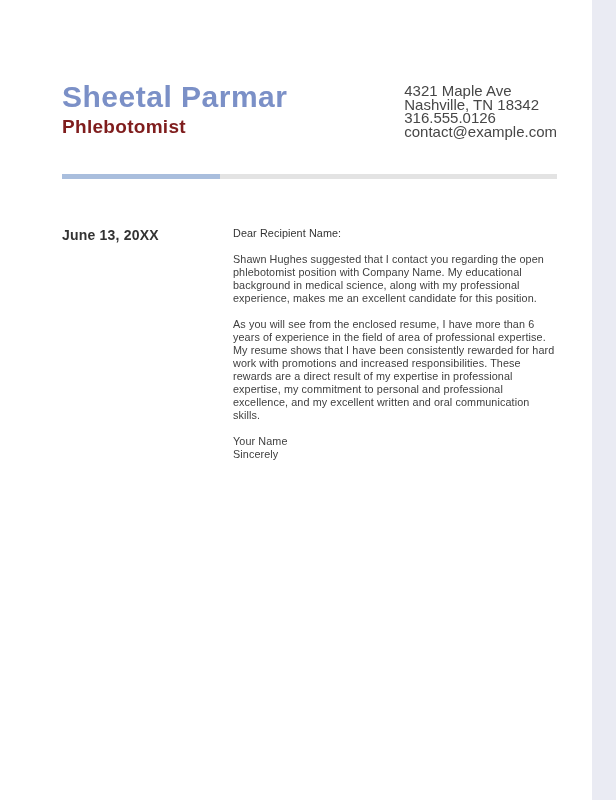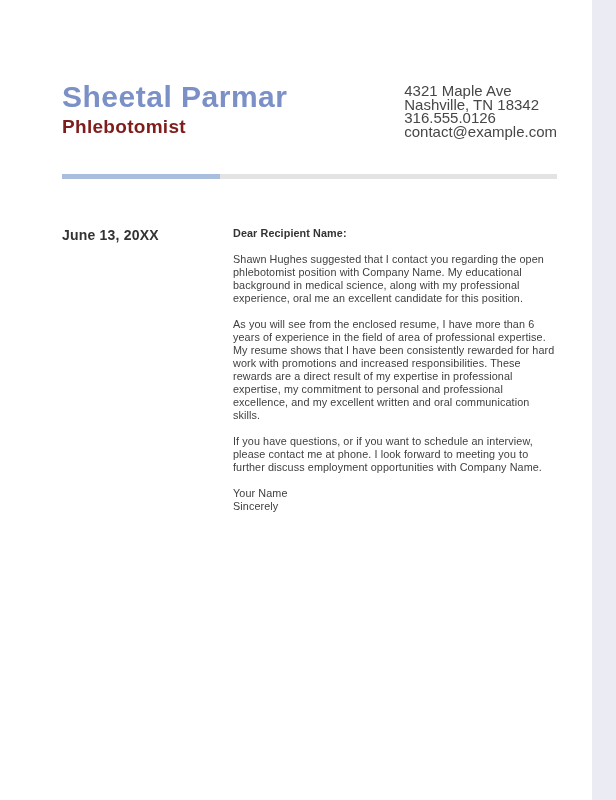--- a/index.html
+++ b/index.html
@@ -81,21 +81,21 @@
   }
   .body-col {
     width: 324px;
     flex: 0 0 324px;
     font-size: 10.8px;
     line-height: 13px;
     color: #404040;
     letter-spacing: 0.1px;
   }
   .body-col p { margin: 0 0 13px 0; }
-  .salutation { font-weight: bold; color: #333333; }
+  .salutation { font-weight: normal; color: #333333; }
   .closing { margin-bottom: 13px; }
   .signature, .enclosure { margin: 0 !important; }
 </style>
 </head>
 <body>
 
 <div class="canvas">
   <div class="content">
 
     <header class="header">
@@ -115,23 +115,22 @@
       <span class="divider-accent"></span>
       <span class="divider-rest"></span>
     </div>
 
     <main class="letter">
       <div class="date-col">
         <div>June 13, 20XX</div>
       </div>
       <div class="body-col">
         <p class="salutation">Dear Recipient Name:</p>
-        <p>Shawn Hughes suggested that I contact you regarding the open phlebotomist position with Company Name. My educational background in medical science, along with my professional experience, oral me an excellent candidate for this position.</p>
+        <p>Shawn Hughes suggested that I contact you regarding the open phlebotomist position with Company Name. My educational background in medical science, along with my professional experience, makes me an excellent candidate for this position.</p>
         <p>As you will see from the enclosed resume, I have more than 6 years of experience in the field of area of professional expertise. My resume shows that I have been consistently rewarded for hard work with promotions and increased responsibilities. These rewards are a direct result of my expertise in professional expertise, my commitment to personal and professional excellence, and my excellent written and oral communication skills.</p>
-        <p>If you have questions, or if you want to schedule an interview, please contact me at phone. I look forward to meeting you to further discuss employment opportunities with Company Name.</p>
         <p class="signature">Your Name</p>
         <p class="enclosure">Sincerely</p>
       </div>
     </main>
 
   </div>
   <div class="right-band"></div>
 </div>
 
 </body></html>

